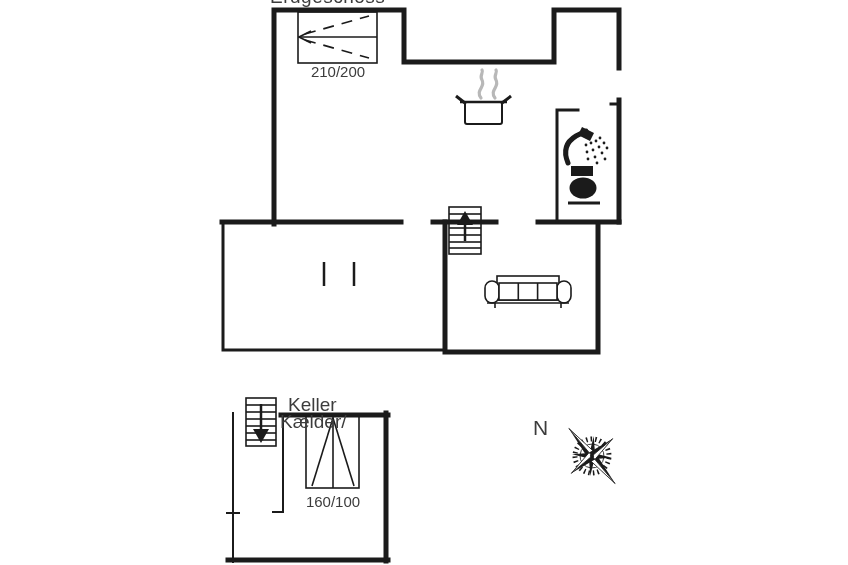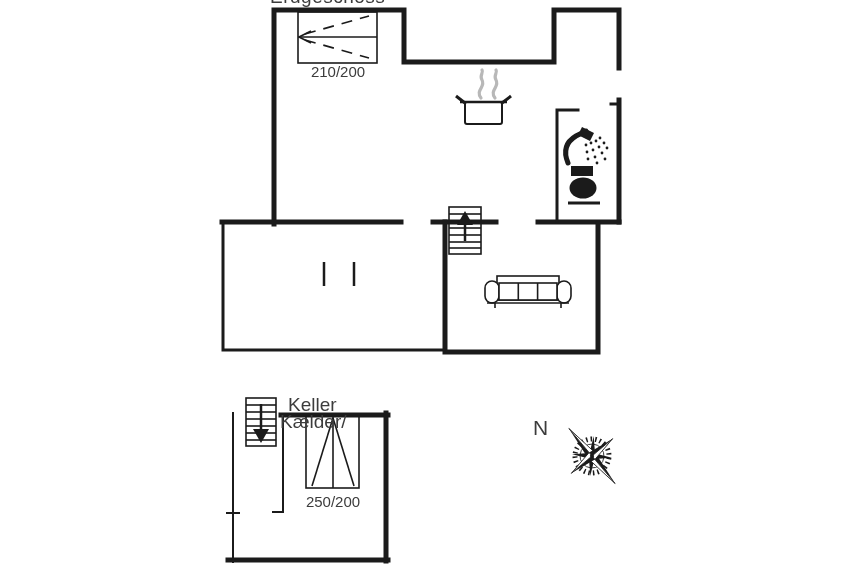--- a/index.html
+++ b/index.html
@@ -188,16 +188,16 @@
 
   <div class="lbl lbl-floor-clip">
     <span>Erdgeschoss</span>
   </div>
 
   <div class="lbl lbl-bed-upper">210/200</div>
 
   <div class="lbl lbl-basement1">Kælder/</div>
   <div class="lbl lbl-basement2">Keller</div>
 
-  <div class="lbl lbl-bed-lower">250/200</div>
+  <div class="lbl lbl-bed-lower">160/100</div>
 
   <div class="lbl lbl-north">N</div>
 </div>
 
 </body></html>

